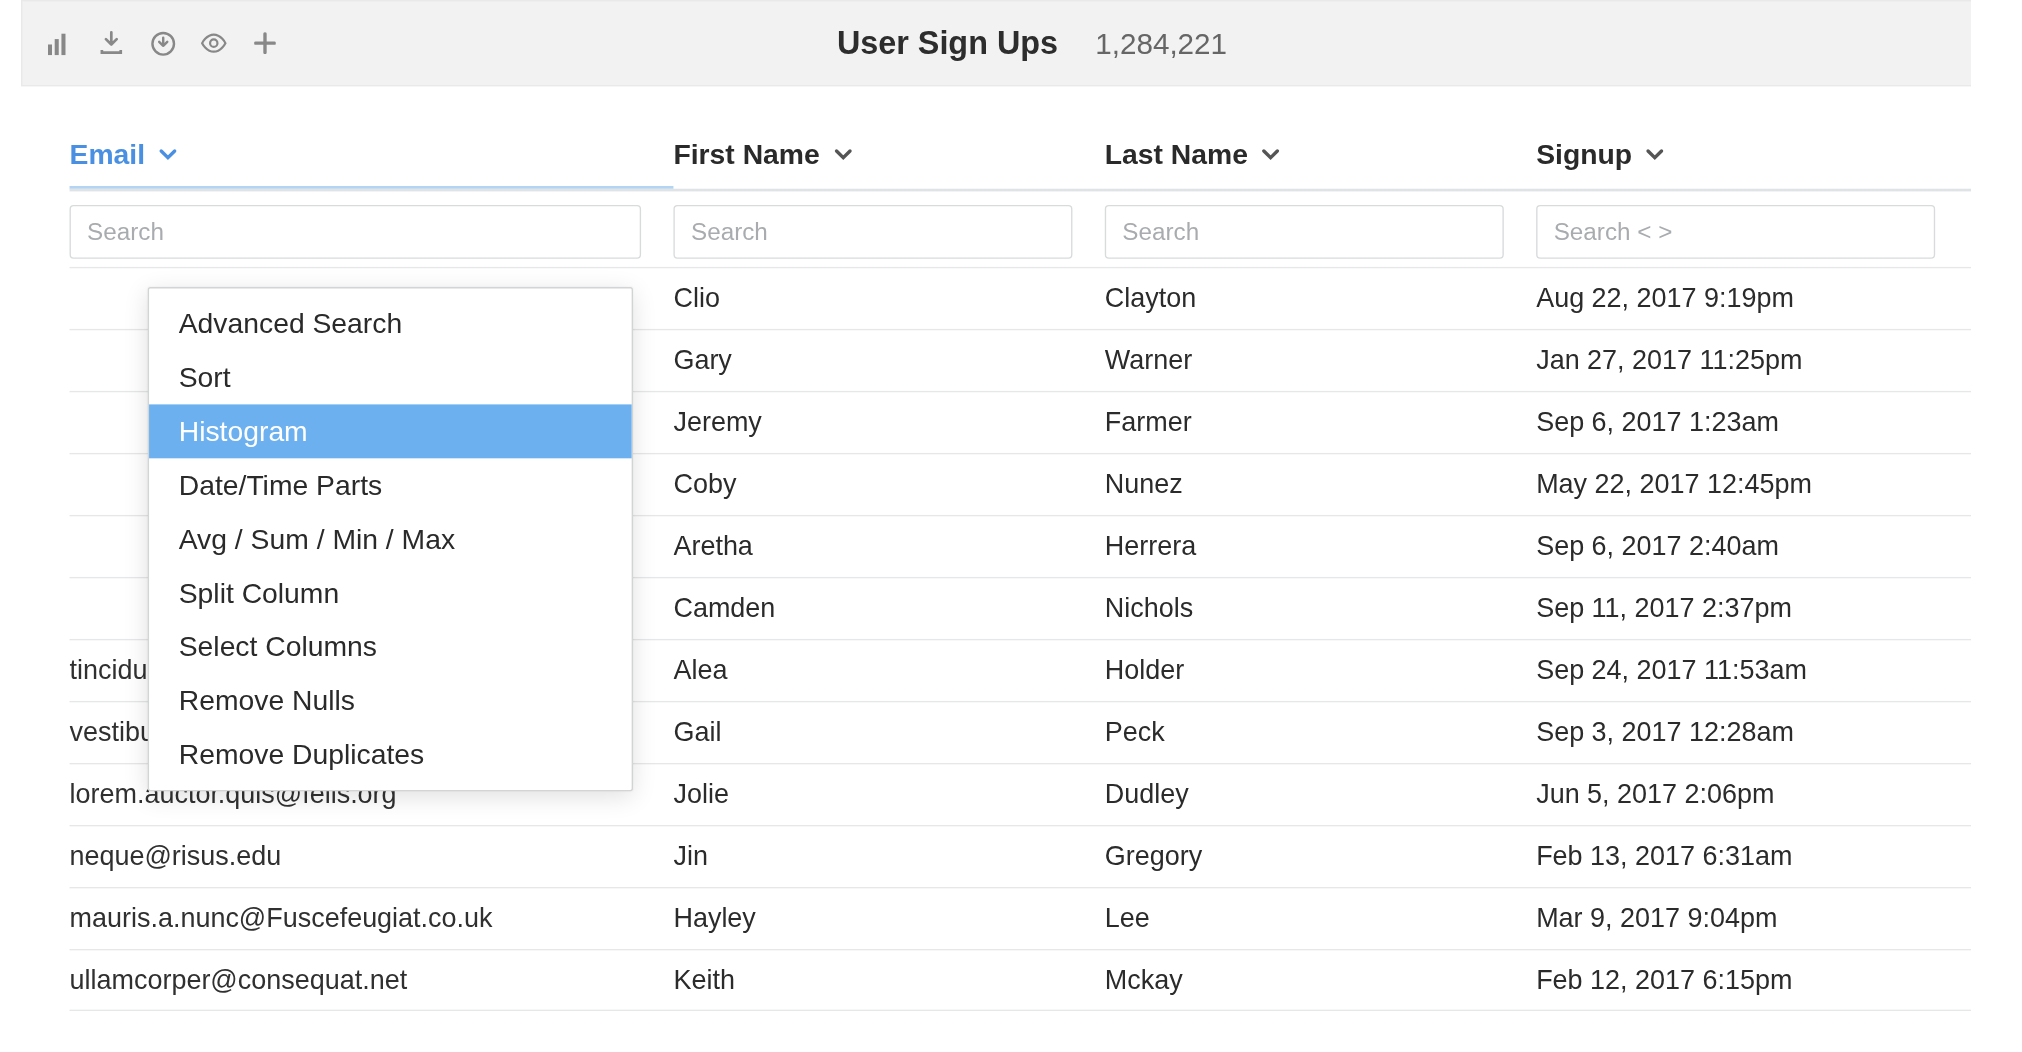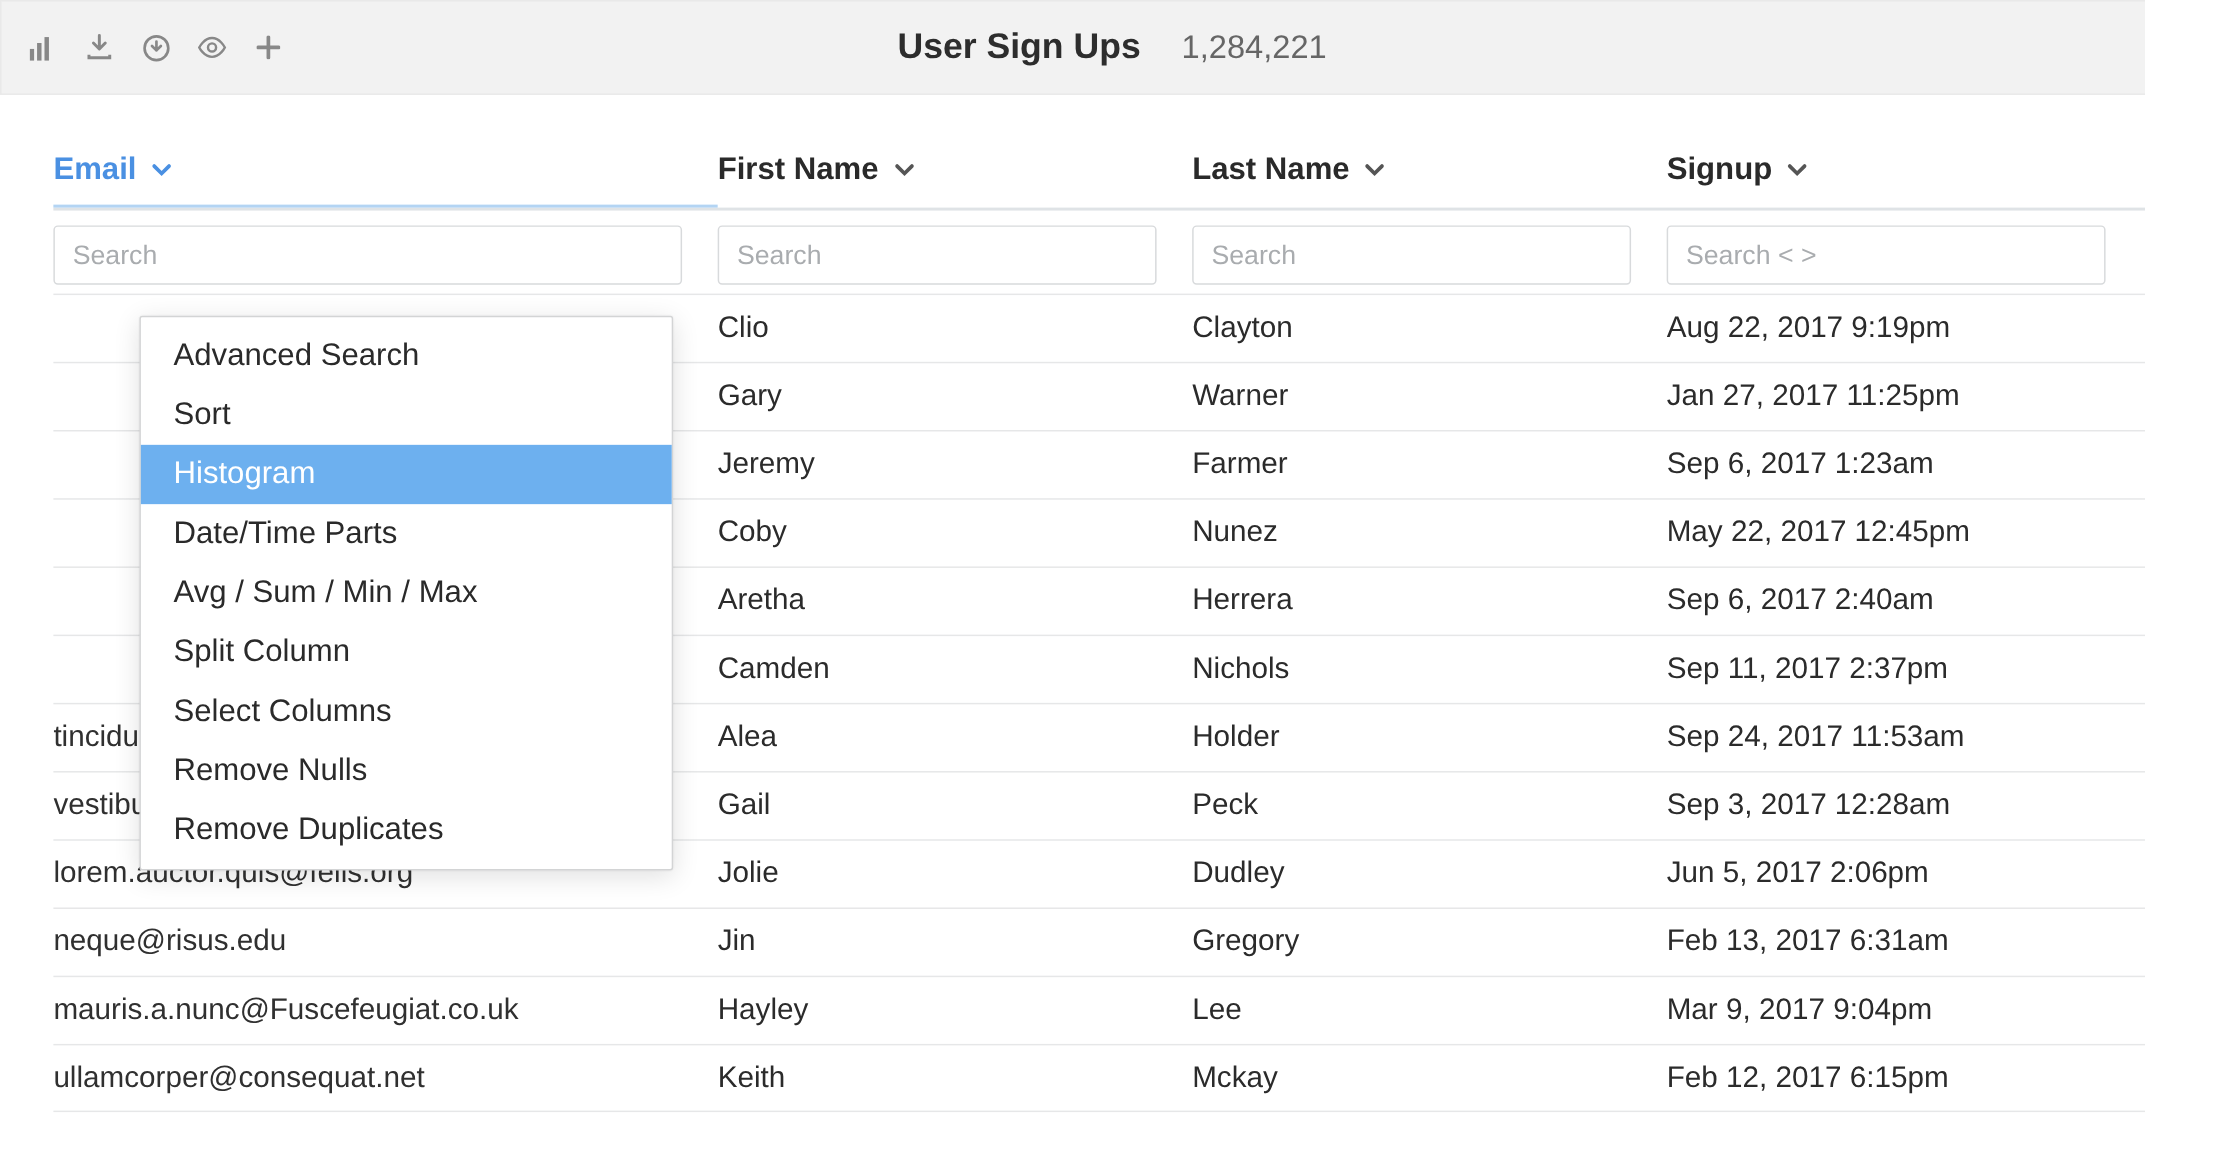--- a/index.html
+++ b/index.html
@@ -8,20 +8,21 @@
     font-family: -apple-system, BlinkMacSystemFont, "Segoe UI", Helvetica, Arial, sans-serif;
     font-size: 20px;
     color: #222;
     background: #fff;
     width: 2022px;
   }
   .scale-wrap {
     width: 1950px;
     height: 1052px;
     overflow: hidden;
+    margin-left: 21px;
   }
   .inner {
     transform: scale(1.348);
     transform-origin: top left;
     width: 1500px;
   }
 
   
   .topbar {
     height: 64px;

